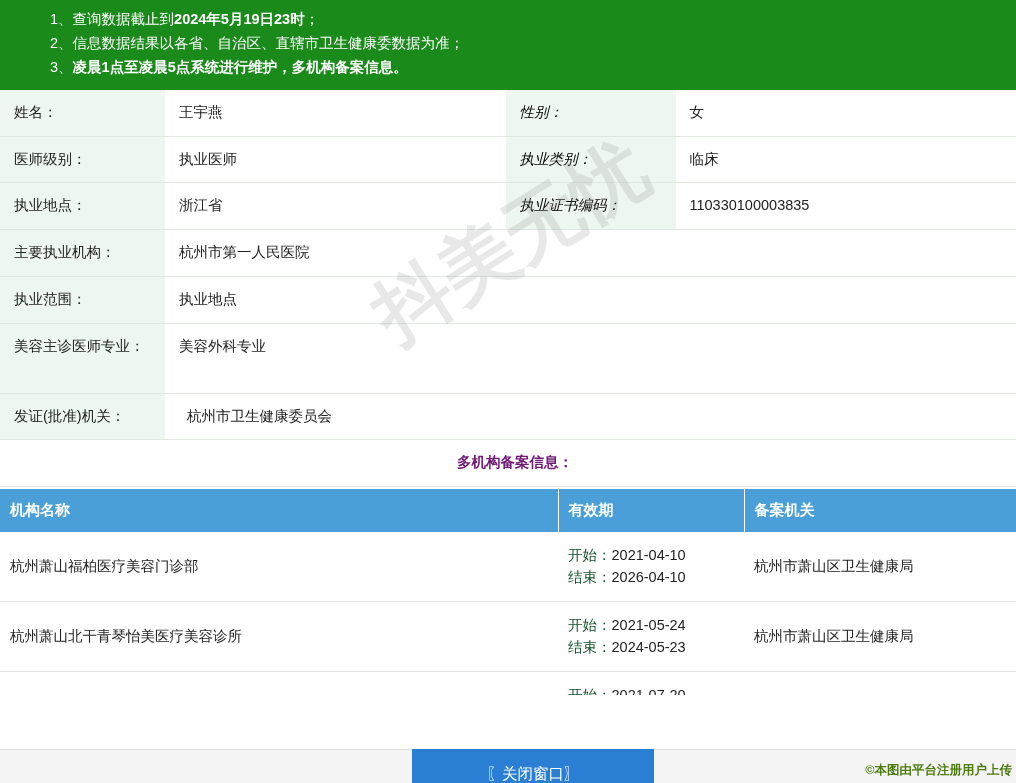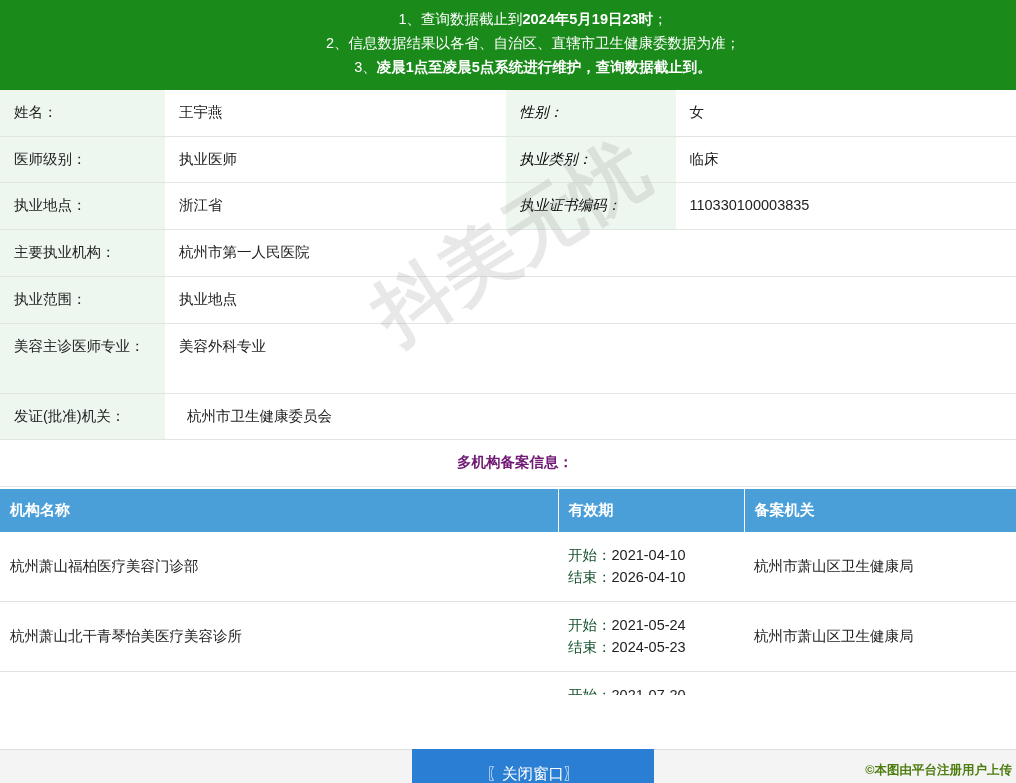--- a/index.html
+++ b/index.html
@@ -22,21 +22,20 @@
     background: #1a8a1a;
     color: #ffffff;
     padding: 8px 0 10px 0;
     font-size: 14.5px;
     line-height: 1.65;
   }
   .notice ol {
     margin: 0;
     padding: 0;
     list-style: none;
-    text-align: center;
   }
   .notice li {
     padding-left: 50px;
     white-space: nowrap;
   }
   .notice .num { display: inline-block; }
   .notice b { font-weight: bold; }
 
   
   .info-table {
@@ -175,21 +174,21 @@
 
   <div class="notice">
     <ol>
       <li>
         <span class="num">1、</span><span>查询数据截止到</span><b>2024年5月19日23时</b><span>；</span>
       </li>
       <li>
         <span class="num">2、</span><span>信息数据结果以各省、自治区、直辖市卫生健康委数据为准；</span>
       </li>
       <li>
-        <span class="num">3、</span><b>凌晨1点至凌晨5点</b><b>系统进行维护，查询数据截止到。</b>
+        <span class="num">3、</span><b>凌晨1点至凌晨5点</b><b>系统进行维护，多机构备案信息。</b>
       </li>
     </ol>
   </div>
 
   <table class="info-table">
     <tbody>
         <tr class="tall">
       <td class="lbl">姓名：</td>
       <td class="val">王宇燕</td>
       <td class="lbl2">性别：</td>

